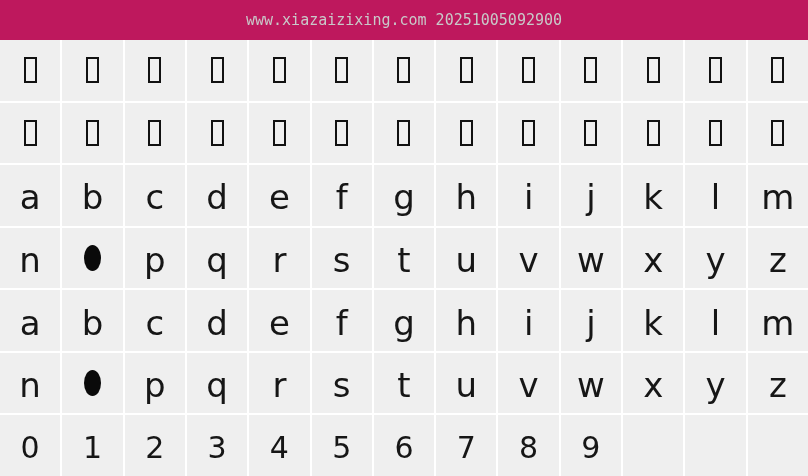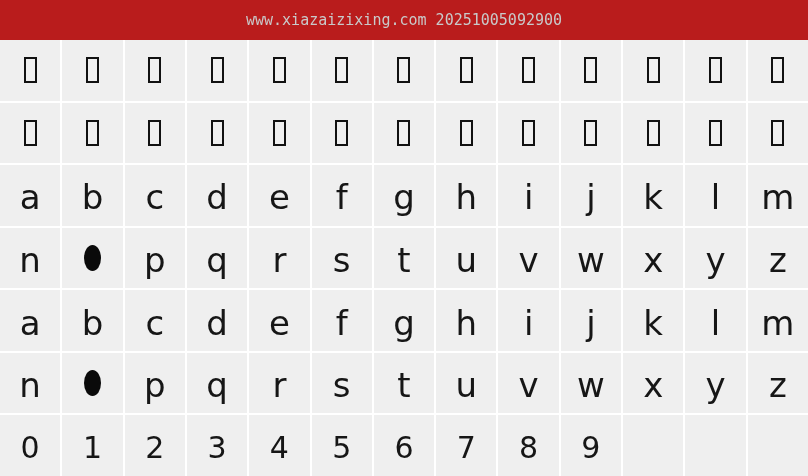--- a/index.html
+++ b/index.html
@@ -13,21 +13,21 @@
   }
   .page {
     width: 808px;
     height: 476px;
     display: flex;
     flex-direction: column;
   }
   .header {
     height: 40px;
     flex: 0 0 40px;
-    background: #b91c1c;
+    background: #be185d;
     display: flex;
     align-items: center;
     justify-content: center;
   }
   .watermark {
     font-family: "DejaVu Sans Mono", monospace;
     font-size: 15px;
     color: #c9c9c9;
     white-space: pre;
     user-select: none;

